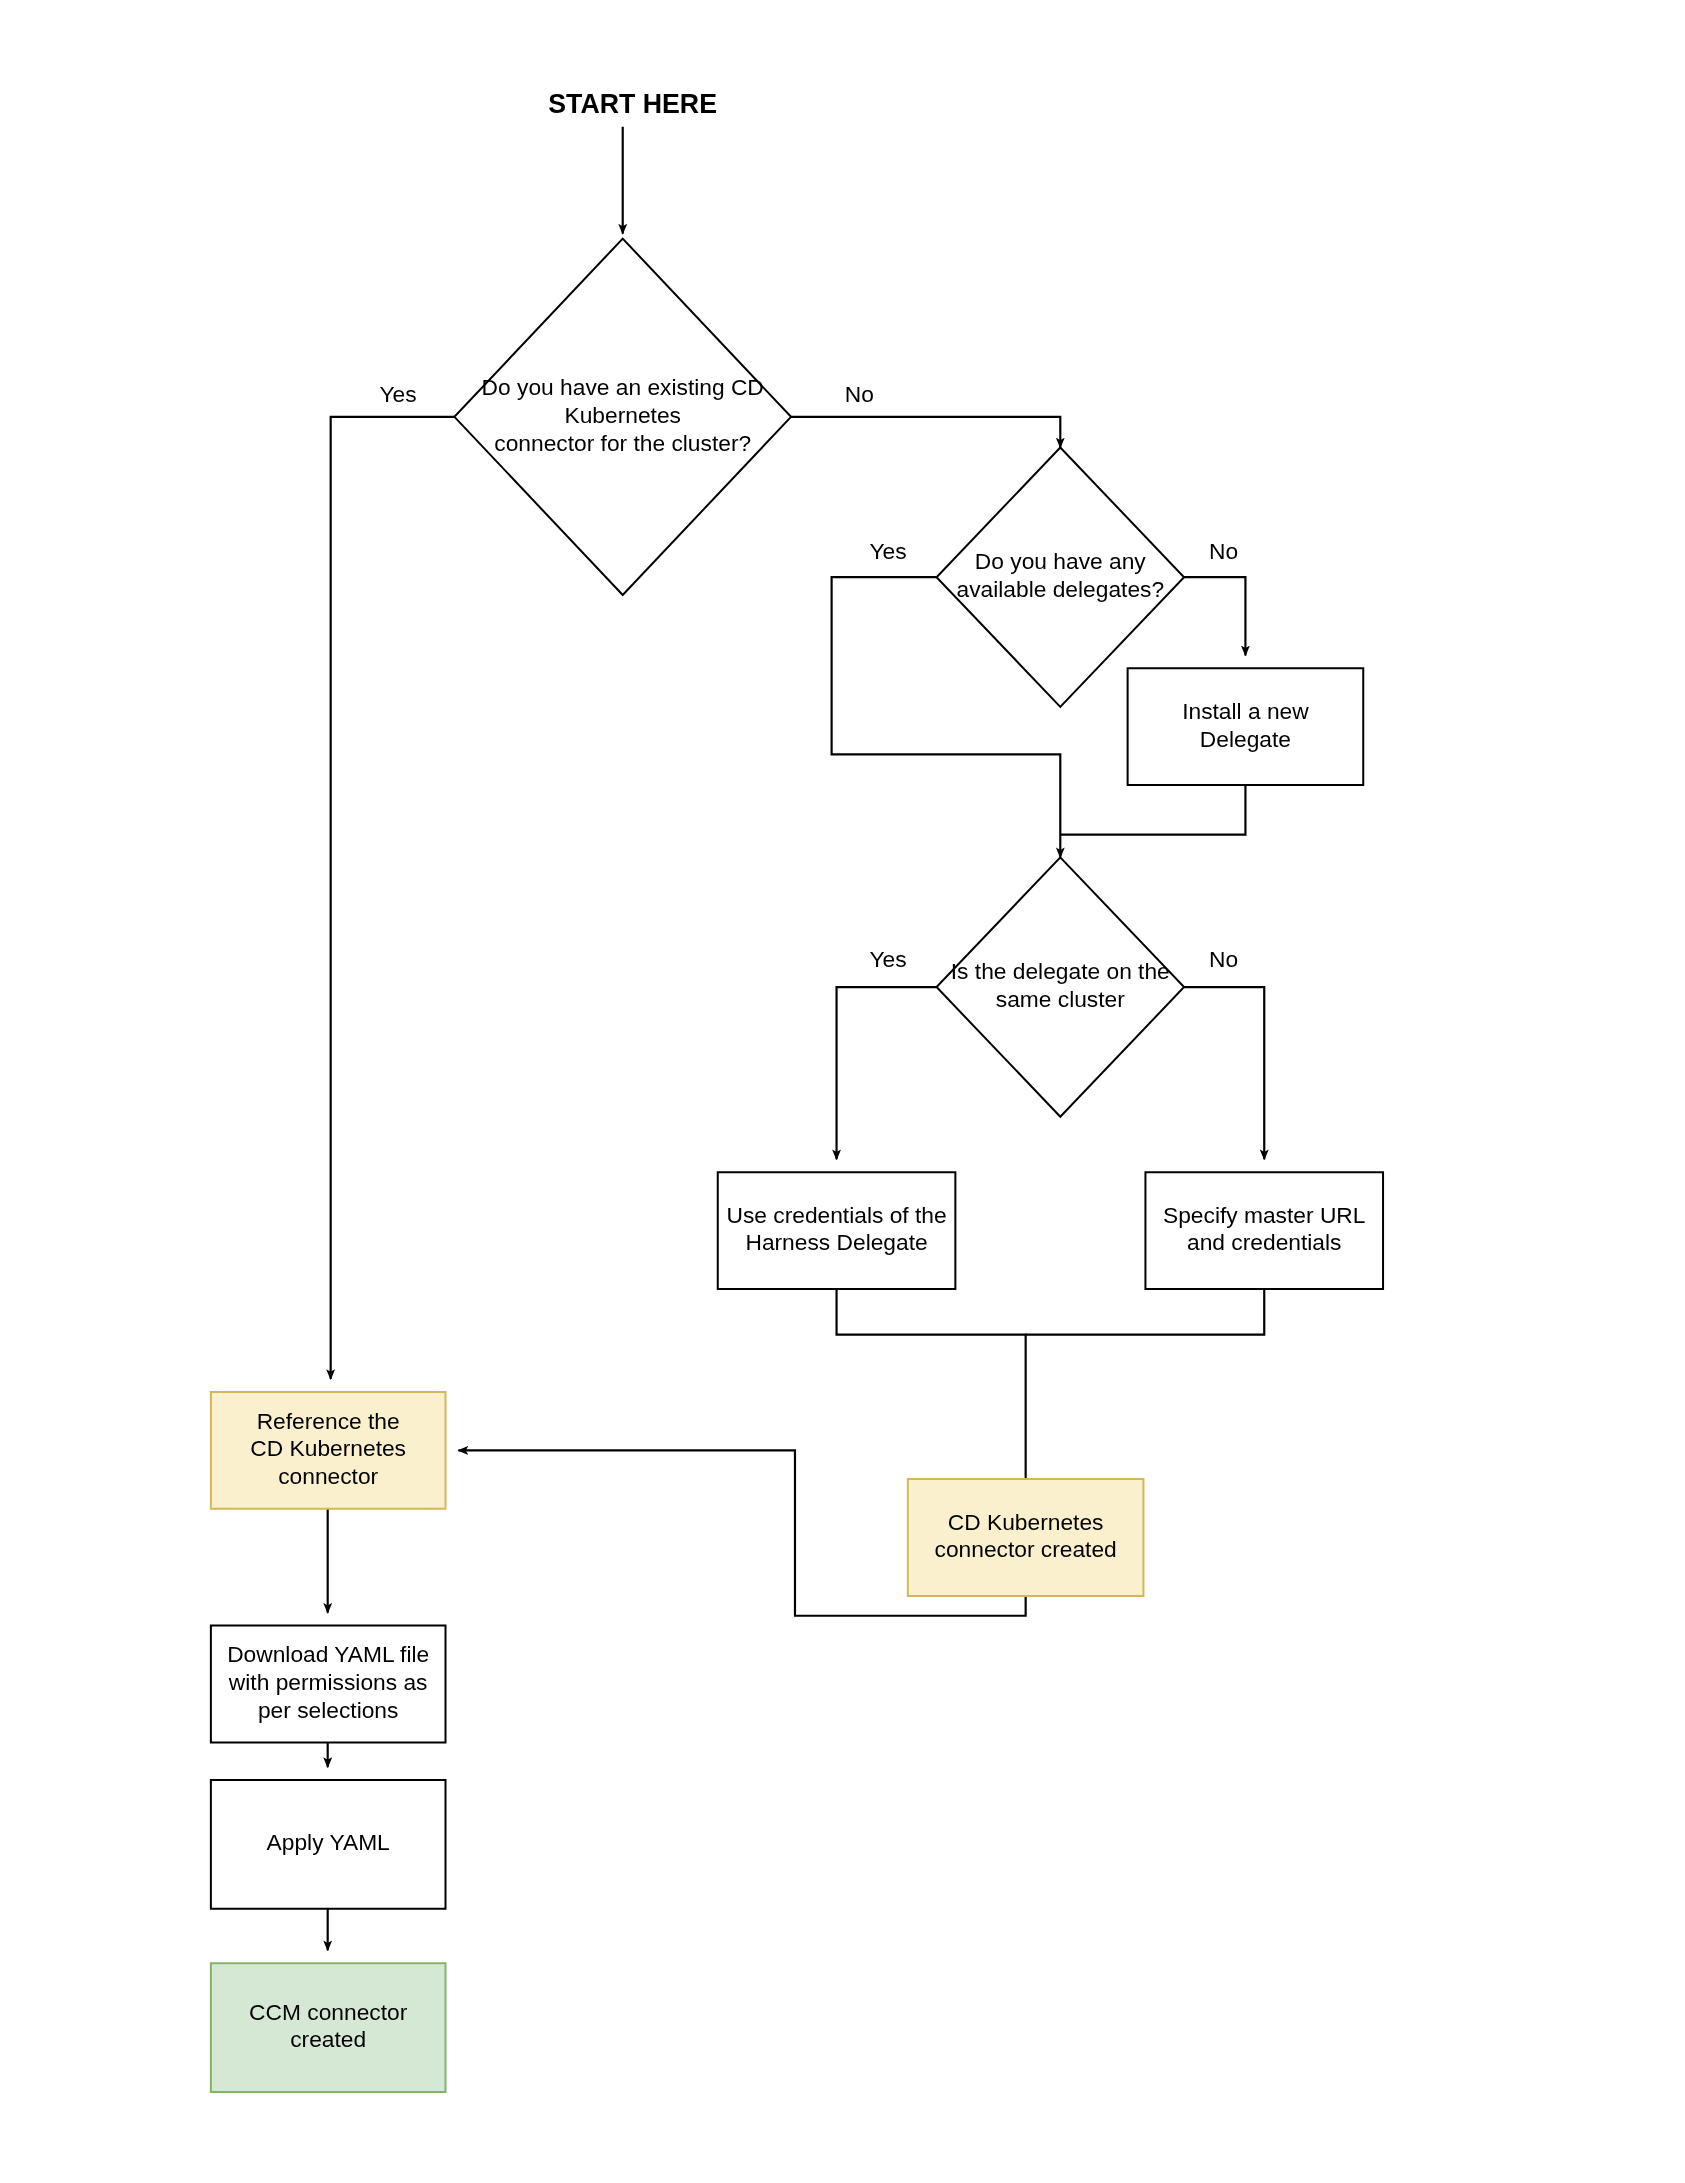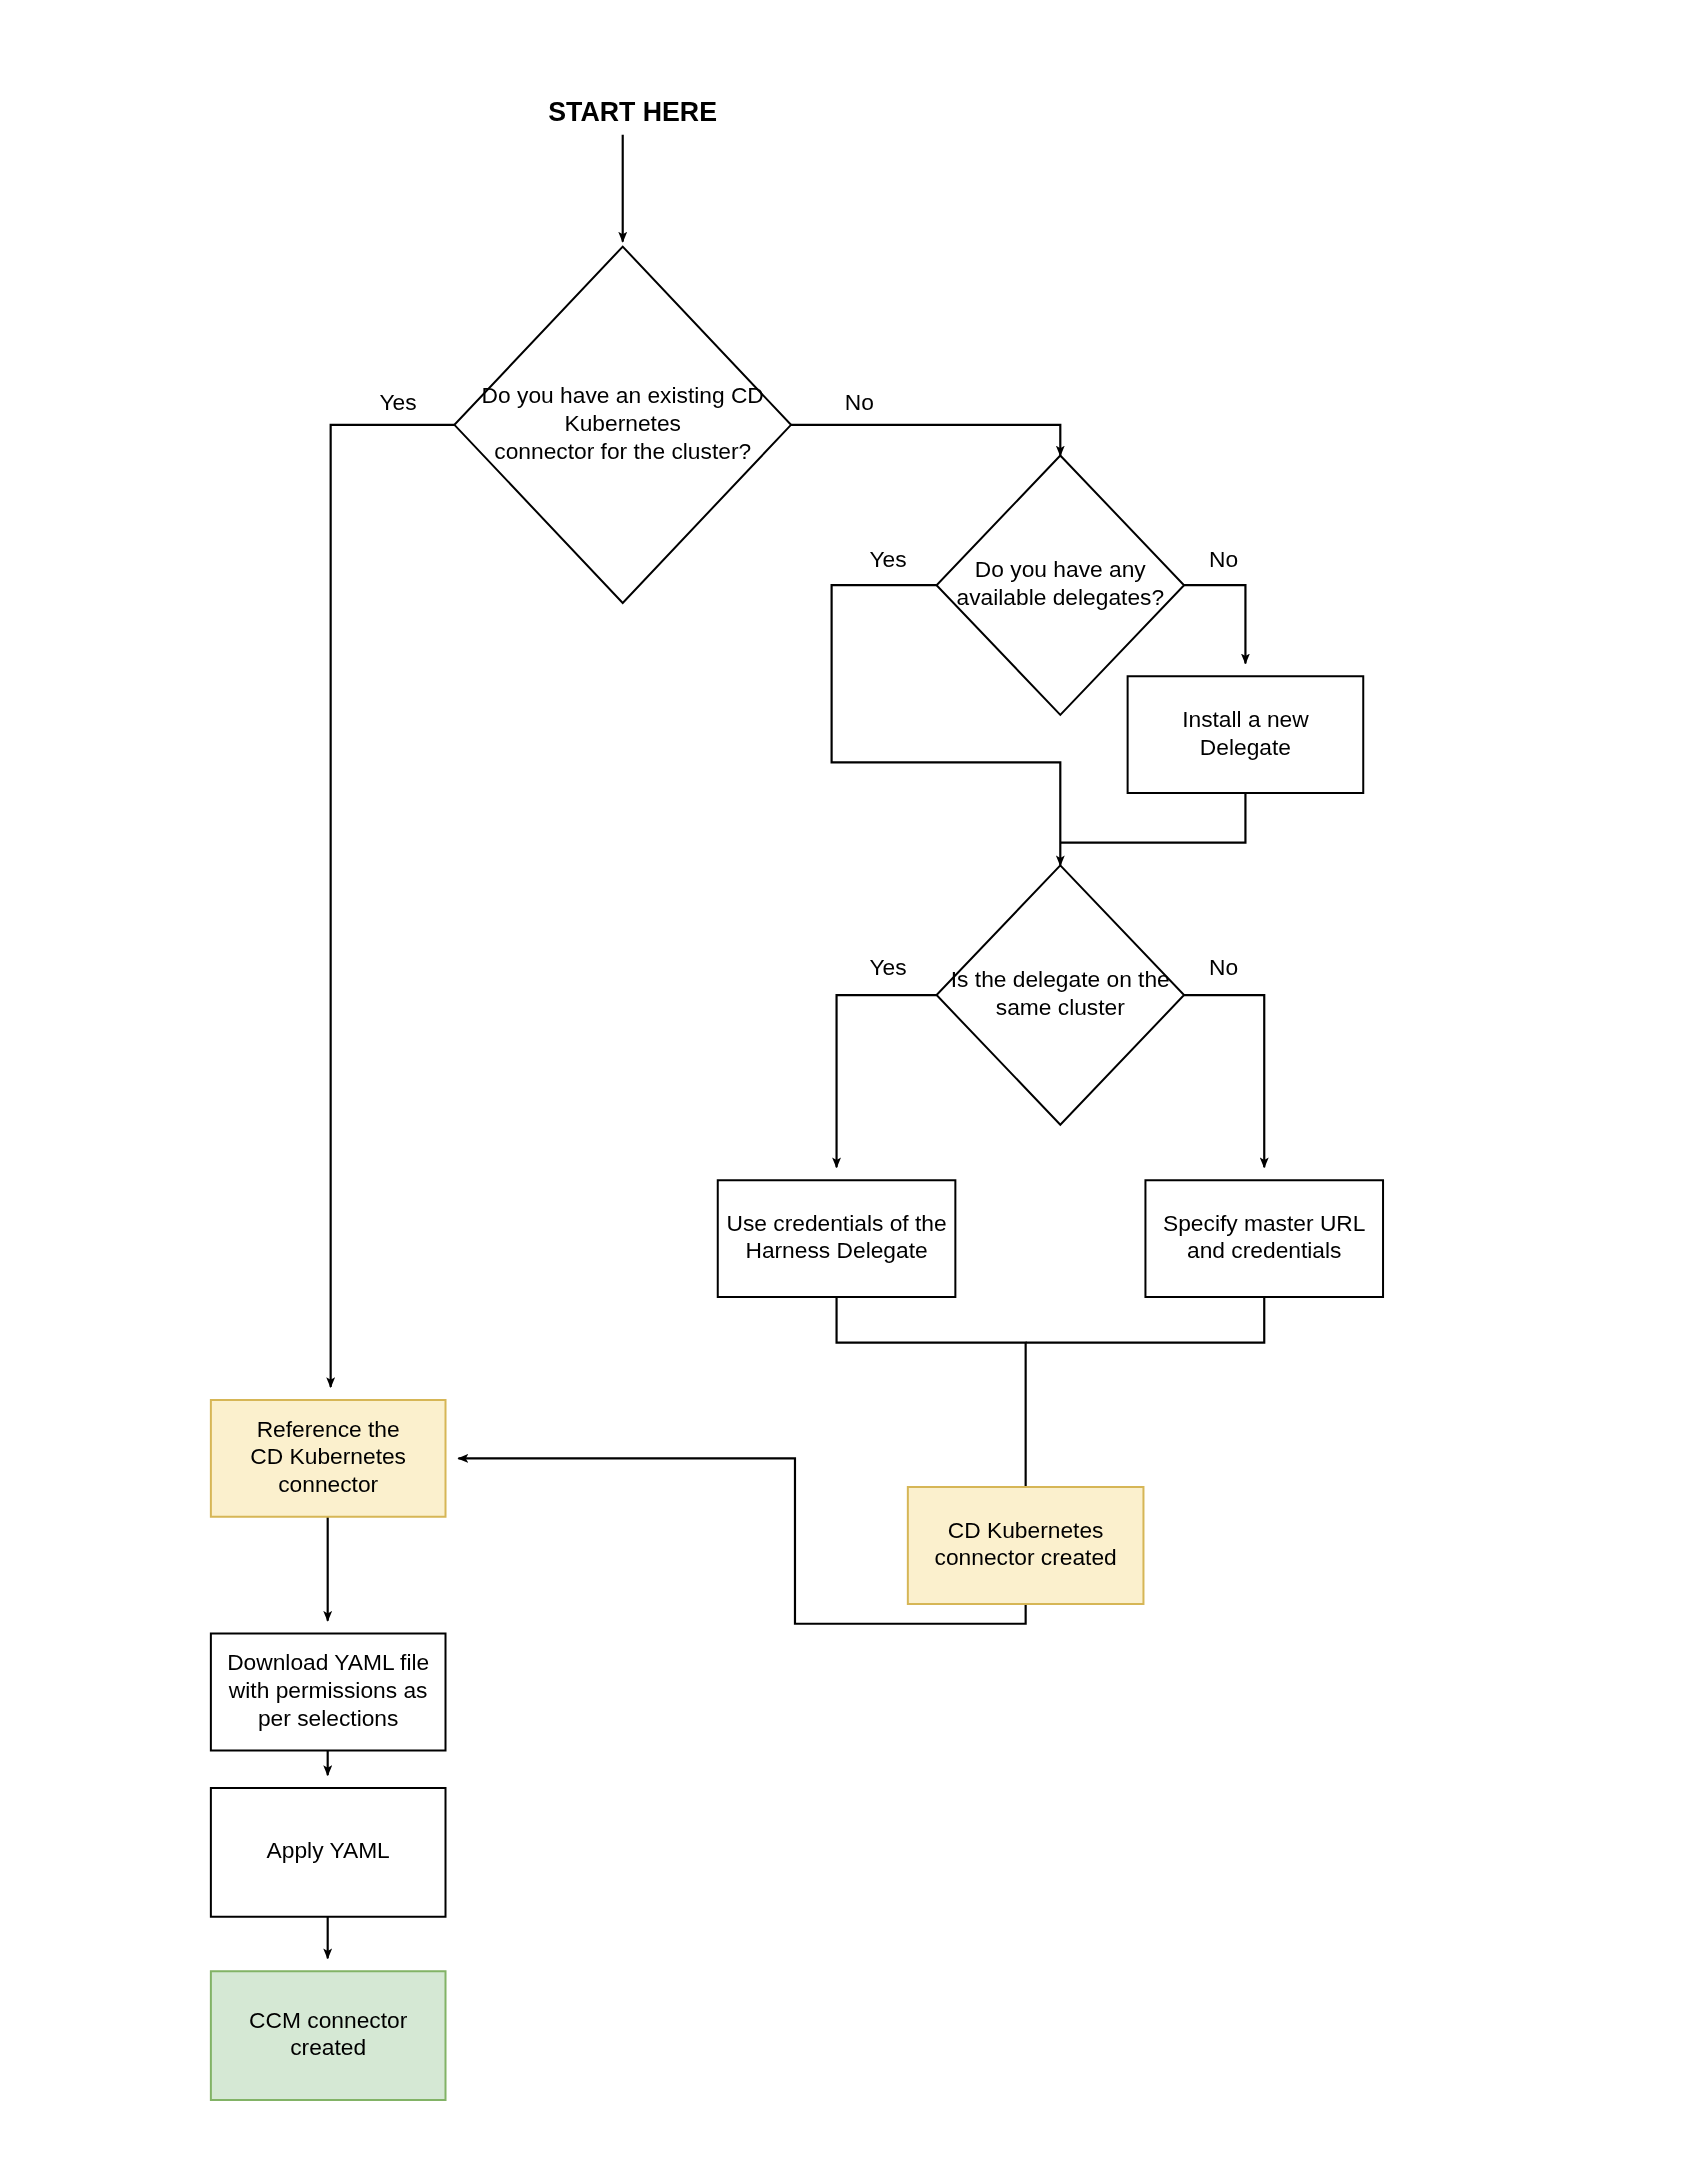--- a/index.html
+++ b/index.html
@@ -11,21 +11,21 @@
     width: 1685px;
     height: 2184px;
     font-family: "Liberation Sans", sans-serif;
     color: #000000;
     position: relative;
     overflow: hidden;
   }
   #flow-root {
     position: absolute;
     left: 0;
-    top: 8px;
+    top: 0;
     width: 1685px;
     height: 1601px;
   }
   svg.flow-canvas {
     position: absolute;
     left: 0;
     top: 0;
     width: 1685px;
     height: 2184px;
     display: block;

